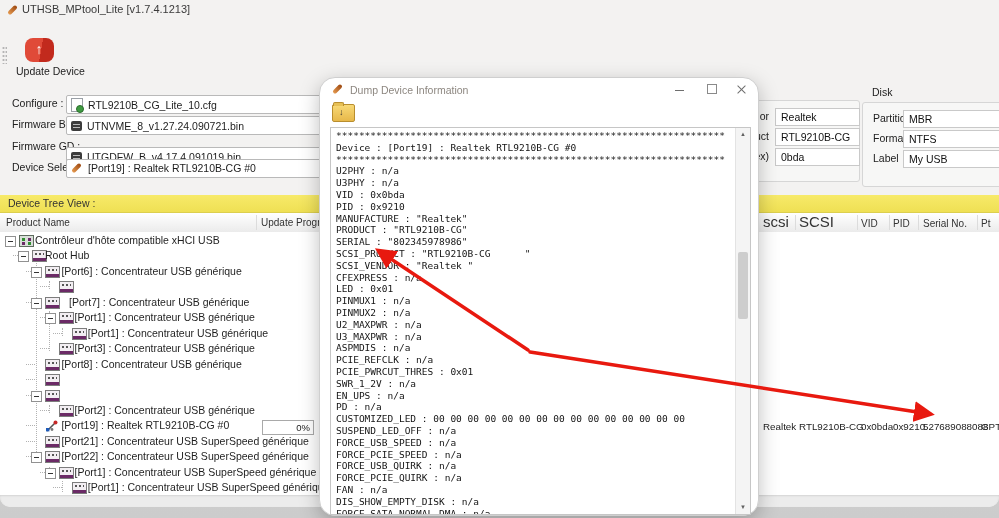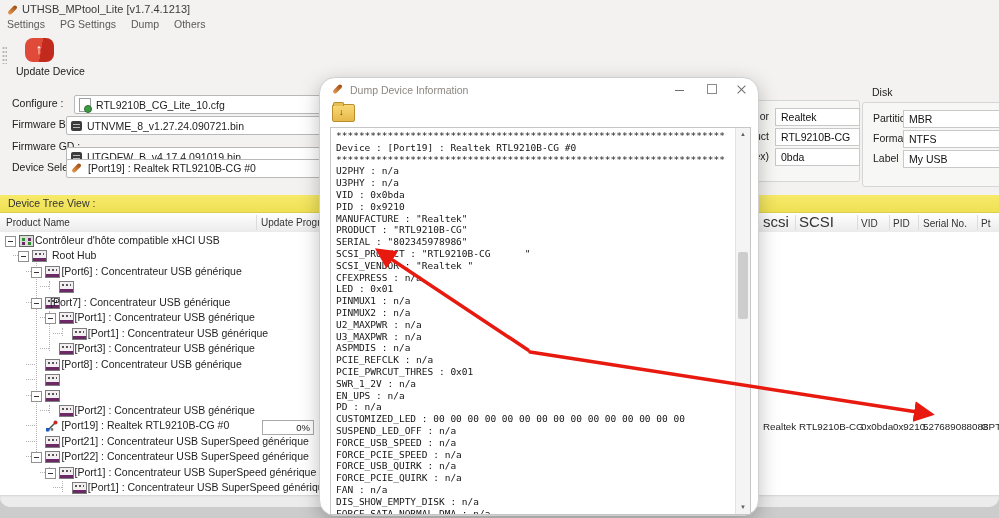--- a/index.html
+++ b/index.html
@@ -109,36 +109,30 @@
 <body>
 
 <div id="app">
   <div id="win">
 
     <div id="titlebar">
       <span class="pen-icon abs" style="left:7px;top:2px;"></span>
       <span id="app-title">UTHSB_MPtool_Lite [v1.7.4.1213]</span>
     </div>
 
-    <div id="menubar">
-        <span class="menu-item">Settings</span>
-        <span class="menu-item">PG Settings</span>
-        <span class="menu-item">Dump</span>
-        <span class="menu-item">Others</span>
-      </div>
 
     <div id="drag-dots"></div>
     <div id="update-btn">
       <div id="update-icon">↑</div>
       <div id="update-label">Update Device</div>
     </div>
 
     <div id="config-fields">
         <div class="field-label" style="top: 95px;">Configure :</div>
-        <div class="field-box" style="top: 95px; margin-left: 8px;">
+        <div class="field-box" style="top: 95px;">
           <span class="fi config-file-icon"></span>
           <span class="field-value">RTL9210B_CG_Lite_10.cfg</span>
         </div>
         <div class="field-label" style="top: 116.3px;">Firmware Bin :</div>
         <div class="field-box" style="top: 116.3px;">
           <span class="fi firmware-icon"></span>
           <span class="field-value">UTNVME_8_v1.27.24.090721.bin</span>
         </div>
         <div class="field-label" style="top: 137.6px;">Firmware GD :</div>
         <div class="field-box" style="top: 147px;">
@@ -205,37 +199,37 @@
         <div class="tree-guide" style="left: 62px; top: 249px; height: 11px;"></div>
         <div class="tree-row" style="top: 1px;">
           <div class="expander" style="left: 5px;"></div>
           <span class="controller-icon" style="left: 19px;"></span>
           <span class="tree-label" style="left: 35px;">Contrôleur d'hôte compatible xHCI USB</span>
         </div>
         <div class="tree-row" style="top: 16.45px;">
           <div class="stub" style="left: 13.2px; width: 9px;"></div>
           <div class="expander" style="left: 18.2px;"></div>
           <span class="hub-icon" style="left: 32.2px;"></span>
-          <span class="tree-label" style="left: 52px;">Root Hub</span>
+          <span class="tree-label" style="left: 45px;">Root Hub</span>
         </div>
         <div class="tree-row" style="top: 31.9px;">
           <div class="stub" style="left: 26.4px; width: 9px;"></div>
           <div class="expander" style="left: 31.4px;"></div>
           <span class="hub-icon" style="left: 45.4px;"></span>
           <span class="tree-label" style="left: 61.4px;">[Port6] : Concentrateur USB générique</span>
         </div>
         <div class="tree-row" style="top: 47.35px;">
           <div class="stub" style="left: 39.6px; width: 9px;"></div>
           <span class="hub-icon" style="left: 58.6px;"></span>
         </div>
         <div class="tree-row" style="top: 62.8px;">
           <div class="stub" style="left: 26.4px; width: 9px;"></div>
           <div class="expander" style="left: 31.4px;"></div>
           <span class="hub-icon" style="left: 45.4px;"></span>
-          <span class="tree-label" style="left: 50px;">[Port7] : Concentrateur USB générique</span>
+          <span class="tree-label" style="left: 69px;">[Port7] : Concentrateur USB générique</span>
         </div>
         <div class="tree-row" style="top: 78.25px;">
           <div class="stub" style="left: 39.6px; width: 9px;"></div>
           <div class="expander" style="left: 44.6px;"></div>
           <span class="hub-icon" style="left: 58.6px;"></span>
           <span class="tree-label" style="left: 74.6px;">[Port1] : Concentrateur USB générique</span>
         </div>
         <div class="tree-row" style="top: 93.7px;">
           <div class="stub" style="left: 52.8px; width: 9px;"></div>
           <span class="hub-icon" style="left: 71.8px;"></span>

